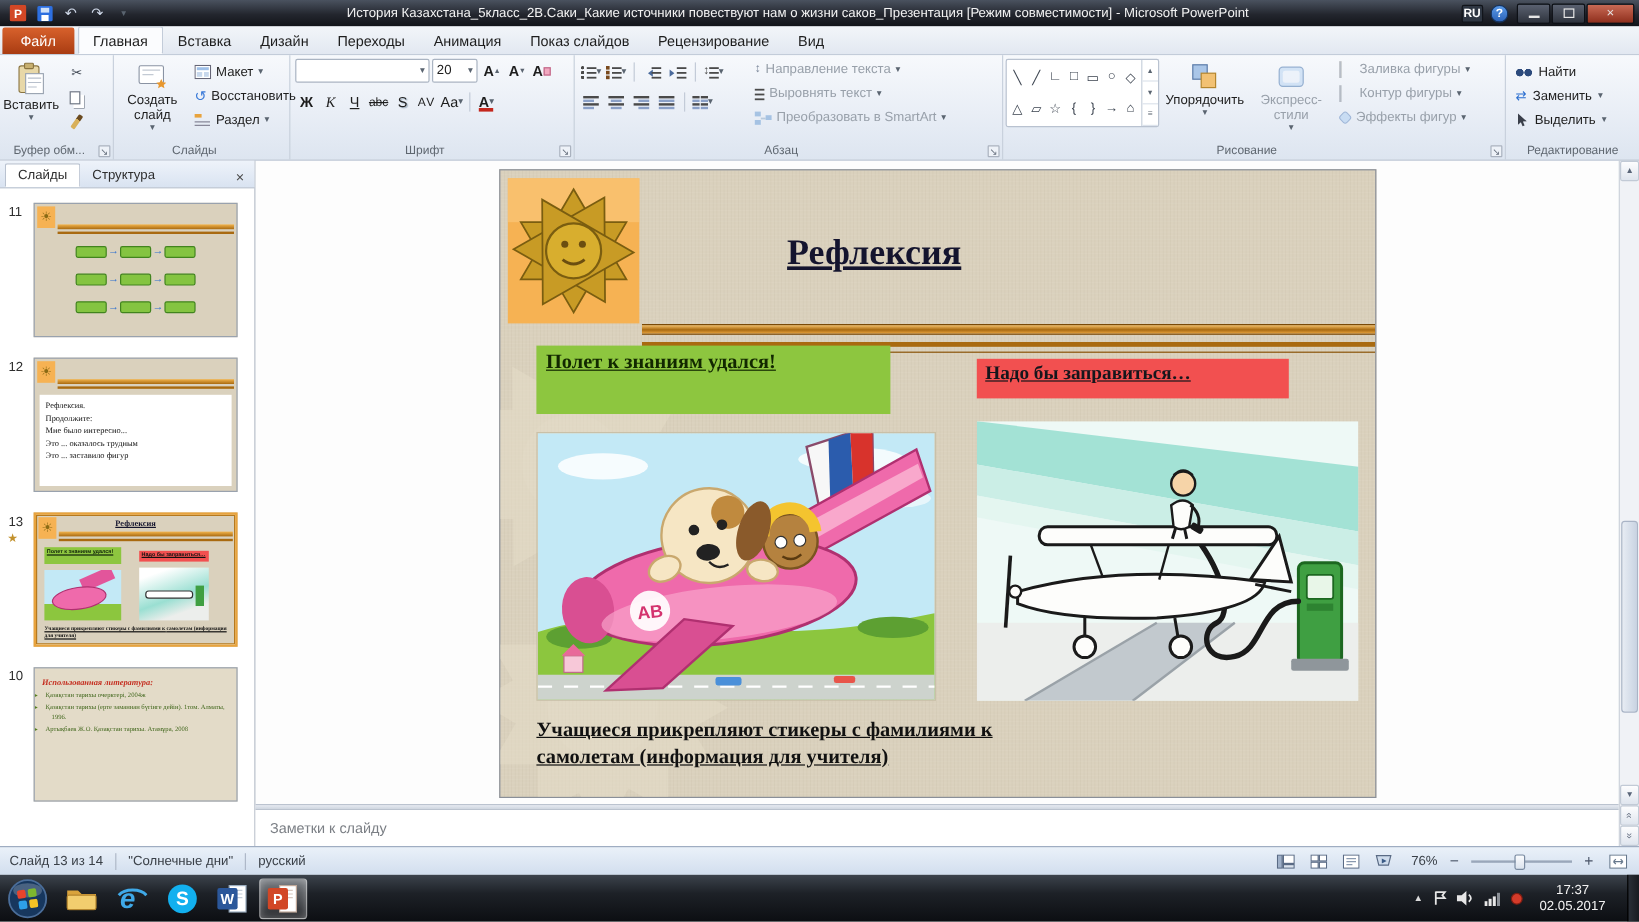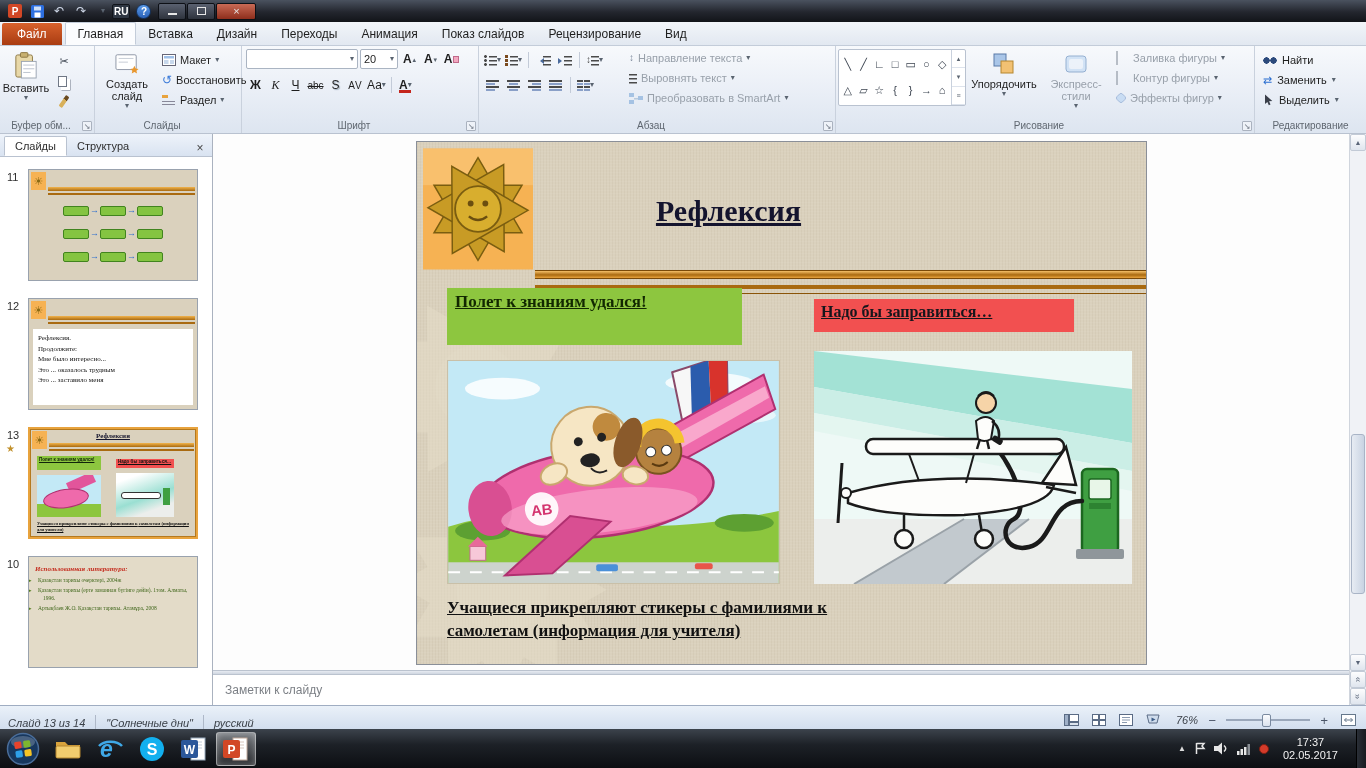--- a/index.html
+++ b/index.html
@@ -154,21 +154,21 @@
   #imgL { position:absolute; left:30px; top:218px; width:333px; height:224px; z-index:2; border:1px solid #c9c0a8; }
   #imgR { position:absolute; left:397px; top:209px; width:318px; height:233px; z-index:2; }
   #caption { position:absolute; left:30px; top:455px; width:440px; z-index:3;
     font-family:"Liberation Serif",serif; font-size:17px; font-weight:bold; color:#111; line-height:1.35; }
   #caption div { text-decoration:underline; }
   #splitter { position:absolute; left:0; right:0; top:536px; height:5px; background:linear-gradient(#e7ebf2,#cfd6e0); border-top:1px solid #bbc3cf; border-bottom:1px solid #bbc3cf; cursor:row-resize; }
   #notes { position:absolute; left:0; right:0; top:541px; bottom:0; background:#fff; font-size:12px; color:#7b7f85; padding:8px 12px; }
 
   
   #statusbar { position:absolute; left:0; top:705px; width:1366px; height:24px;
-    background:linear-gradient(#eaf1f9,#d2deee); border-top:1px solid #9fadc2; display:flex; align-items:flex-end; font-size:11px; color:#3a4048; padding:0 8px; gap:10px;font-style:italic; }
+    background:linear-gradient(#eaf1f9,#d2deee); border-top:1px solid #9fadc2; display:flex; align-items:center; font-size:11px; color:#3a4048; padding:0 8px; gap:10px; }
   .ssep { width:1px; height:14px; background:#aeb8c8; }
   #sb-right { margin-left:auto; display:flex; align-items:center; gap:7px; }
   .vbtn { width:20px; height:18px; display:flex; align-items:center; justify-content:center; border-radius:2px; }
   .zoomtrack { position:relative; width:84px; height:14px; }
   .zoomtrack .line { position:absolute; left:0; right:0; top:6px; height:2px; background:#9aa7ba; }
   .zoomtrack .tick { position:absolute; left:42px; top:3px; width:1px; height:8px; background:#8a97ab; }
   .zoomthumb { position:absolute; left:36px; top:1px; width:9px; height:13px; background:linear-gradient(#fbfcfe,#dbe3ee); border:1px solid #7a8aa0; border-radius:2px; }
   .zpm { font-size:13px; color:#4a5568; width:14px; text-align:center; }
 
   
@@ -207,20 +207,21 @@
       <span class="qbtn">
           <i class="gi">↶</i>
         </span>
       <span class="qbtn">
           <i class="gi">↷</i>
         </span>
       <span class="qbtn">
           <i class="gi car">▾</i>
         </span>
     </div>
+    <div id="title-text">История Казахстана_5класс_2В.Саки_Какие источники повествуют нам о жизни саков_Презентация [Режим совместимости]  -  Microsoft PowerPoint</div>
     <div id="tb-right">
       <span class="lang-btn">RU</span>
       <span class="help-btn">?</span>
       <div class="winbtns">
         <span class="wb">
             <span class="minbar"></span>
           </span>
         <span class="wb">
             <span class="maxbox"></span>
           </span>
@@ -530,21 +531,21 @@
         <span class="tnum">12</span>
         <div class="tslide">
           <span class="tsun">☀</span>
           <span class="tbar"></span>
             <span class="tbar2"></span>
           <div class="t12box">
             <div>Рефлексия.</div>
             <div>Продолжите:</div>
             <div>Мне  было  интересно...</div>
             <div>Это ... оказалось трудным</div>
-            <div>Это ... заставило меня</div>
+            <div>Это ... заставило фигур</div>
           </div>
         </div>
       </div>
 
       <div class="titem sel">
         <span class="tnum">13</span>
         <span class="tstar">★</span>
         <div class="tslide">
           <span class="tsun">☀</span>
           <div class="m-title">Рефлексия</div>

